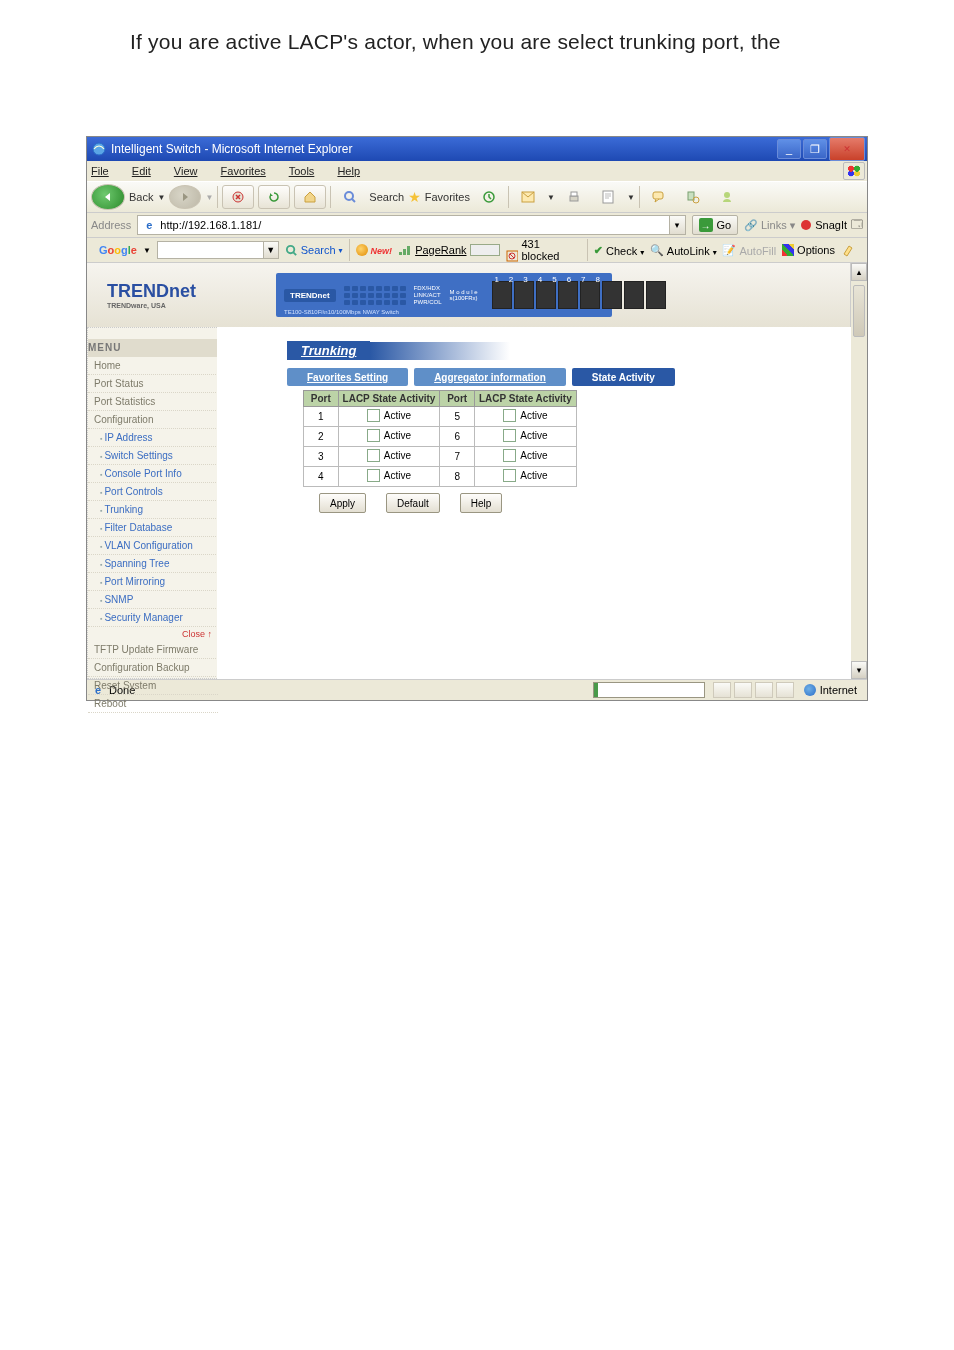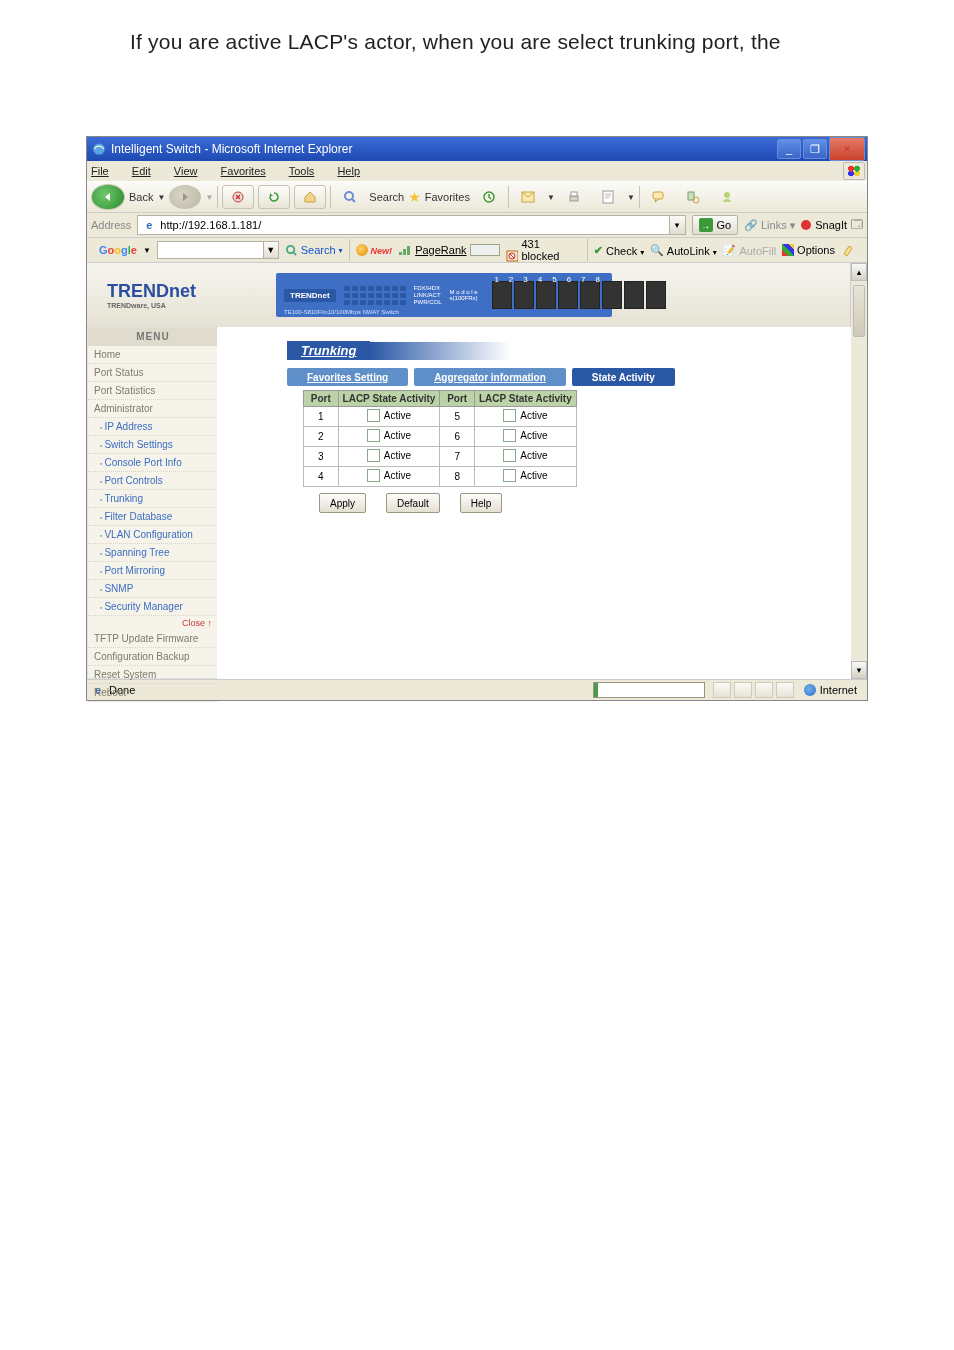--- a/index.html
+++ b/index.html
@@ -65,21 +65,21 @@
   .bpanel{width:320px;height:44px;background:#3f6fc4;border-radius:2px;color:#fff;font-size:8px;display:flex;align-items:center;gap:8px;padding:0 8px;position:relative;}
   .bpanel .brand{background:#2a58a5;padding:2px 6px;border-radius:2px;font-weight:bold;}
   .bpanel .leds{display:grid;grid-template-columns:repeat(8,6px);grid-template-rows:repeat(3,5px);gap:2px;}
   .bpanel .leds span{background:#2a58a5;border-radius:1px;}
   .bpanel .tags{position:absolute;bottom:2px;left:8px;font-size:6px;color:#cfe0ff;white-space:nowrap;}
   .bports{display:flex;gap:2px;margin-left:6px;}
   .bports .p{width:18px;height:26px;background:#333;border:1px solid #222;}
   .bnums{position:absolute;top:2px;right:12px;color:#fff;font-size:8px;display:flex;gap:10px;}
   
   .sidebar{position:absolute;top:64px;left:0;bottom:0;width:130px;background:#f5f3ea;border:1px dotted #ccc;font-size:10px;}
-  .menuh{height:18px;background:#e0dccd;color:#777;text-align:center;font-weight:bold;line-height:18px;letter-spacing:1px;}
+  .menuh{height:18px;background:#e0dccd;color:#777;font-weight:bold;line-height:18px;letter-spacing:1px;margin-top:11px;}
   .navitem{padding:3px 6px;border-bottom:1px dotted #dad6c8;color:#7e7b6a;}
   .navitem.sub{padding-left:12px;color:#3b6dc2;}
   .navitem.sub::before{content:"\25AA  ";font-size:7px;color:#9aa;}
   .close{text-align:right;color:#c33;font-size:9px;padding:2px 6px;}
   
   .mainp{position:absolute;top:64px;left:130px;right:16px;bottom:0;background:#fff;padding:6px 10px;overflow:hidden;}
   .trunkhdr{display:flex;align-items:center;margin:8px 0 8px 60px;}
   .trunkhdr .lab{color:#fff;background:#2a58a5;padding:2px 14px;font-weight:bold;font-style:italic;text-decoration:underline;font-size:13px;}
   .trunkhdr .tail{height:18px;flex:0 0 140px;background:linear-gradient(90deg,#2a58a5,#fff);}
   .tabs{display:flex;gap:6px;margin:6px 0 4px 60px;}
@@ -383,21 +383,21 @@
         </div>
         <div class="tags">TE100-S810Fi\n10/100Mbps NWAY Switch</div>
       </div>
     </div>
 
     <div class="sidebar">
       <div class="menuh">MENU</div>
       <div class="navitem">Home</div>
       <div class="navitem">Port Status</div>
       <div class="navitem">Port Statistics</div>
-      <div class="navitem">Administrator</div>
+      <div class="navitem">Configuration</div>
       <div class="navitem sub">IP Address</div>
       <div class="navitem sub">Switch Settings</div>
       <div class="navitem sub">Console Port Info</div>
       <div class="navitem sub">Port Controls</div>
       <div class="navitem sub">Trunking</div>
       <div class="navitem sub">Filter Database</div>
       <div class="navitem sub">VLAN Configuration</div>
       <div class="navitem sub">Spanning Tree</div>
       <div class="navitem sub">Port Mirroring</div>
       <div class="navitem sub">SNMP</div>

